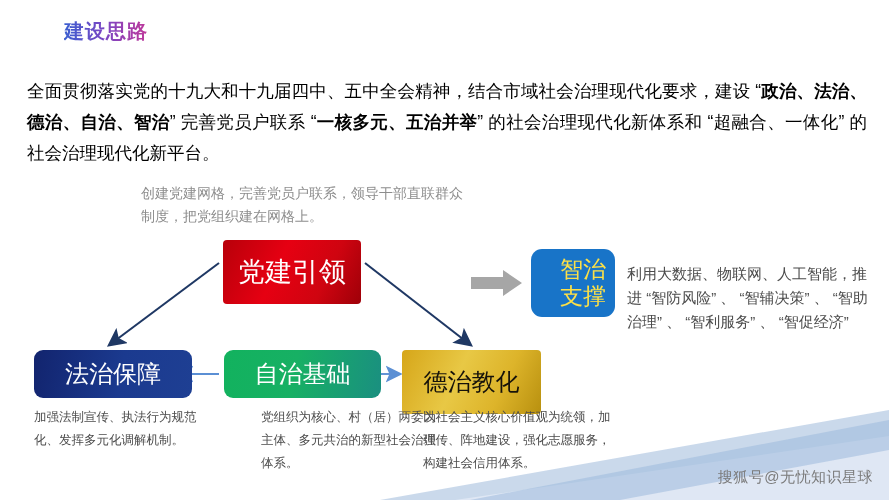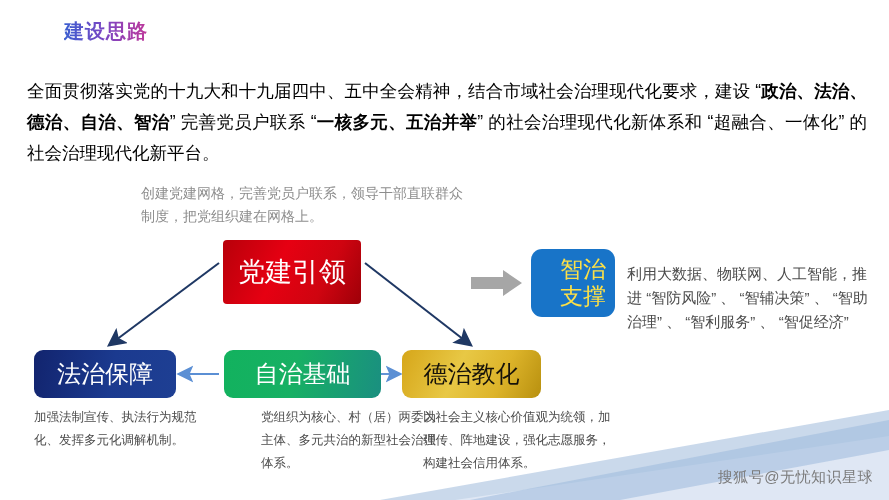--- a/index.html
+++ b/index.html
@@ -101,41 +101,41 @@
   .node-red {
     left: 223px; top: 80px;
     width: 138px; height: 64px;
     background: linear-gradient(115deg, #b8000a 0%, #e60012 40%, #cf0410 72%, #9e0008 100%);
     color: #ffffff;
     font-size: 27px;
     border-radius: 4px;
   }
   .node-navy {
     left: 34px; top: 190px;
-    width: 142px; height: 48px;
+    width: 158px; height: 48px;
     background: linear-gradient(100deg, #12246e 0%, #1b3a8f 55%, #1e3f93 100%);
     color: #ffffff;
     font-size: 24px;
     border-radius: 9px;
   }
   .node-green {
     left: 224px; top: 190px;
     width: 157px; height: 48px;
     background: linear-gradient(100deg, #12b25e 0%, #17b064 45%, #1a8f80 100%);
     color: #ffffff;
     font-size: 24px;
     border-radius: 9px;
   }
   .node-gold {
     left: 402px; top: 190px;
-    width: 139px; height: 48px;
+    width: 139px; height: 64px;
     background: linear-gradient(115deg, #d6a619 0%, #e8c845 40%, #ddb42a 70%, #b8900f 100%);
     color: #16120a;
     font-size: 24px;
-    border-radius: 9px;
+    border-radius: 4px;
   }
   .node-blue {
     left: 531px; top: 89px;
     width: 84px; height: 68px;
     background: #1874c8;
     color: #fde047;
     font-size: 23px;
     border-radius: 11px;
     flex-direction: column;
     padding-left: 20px;

